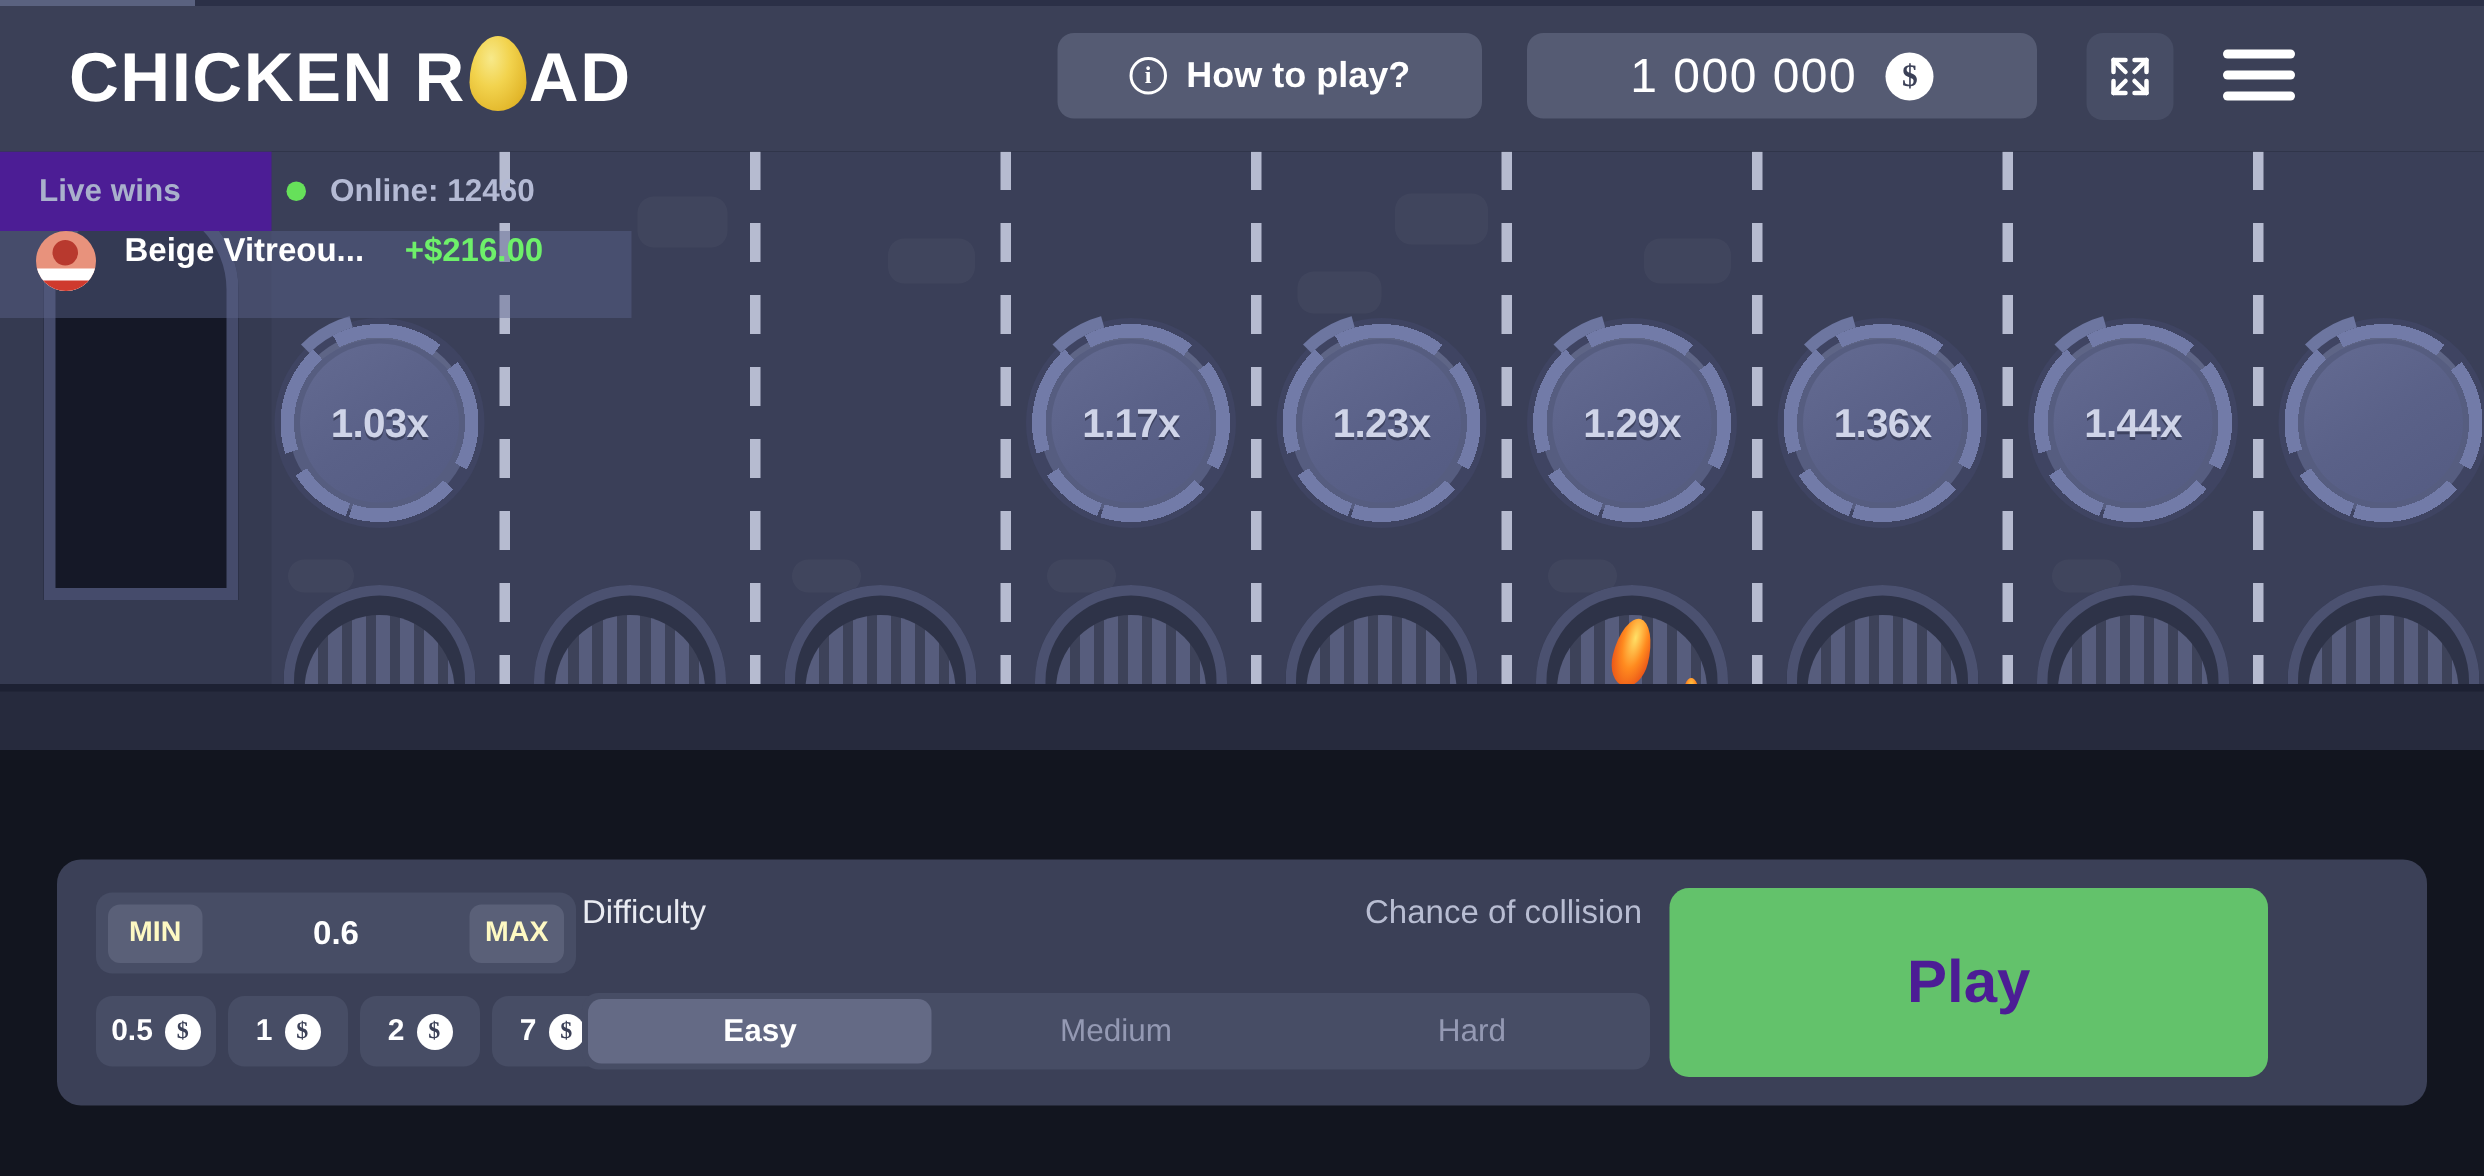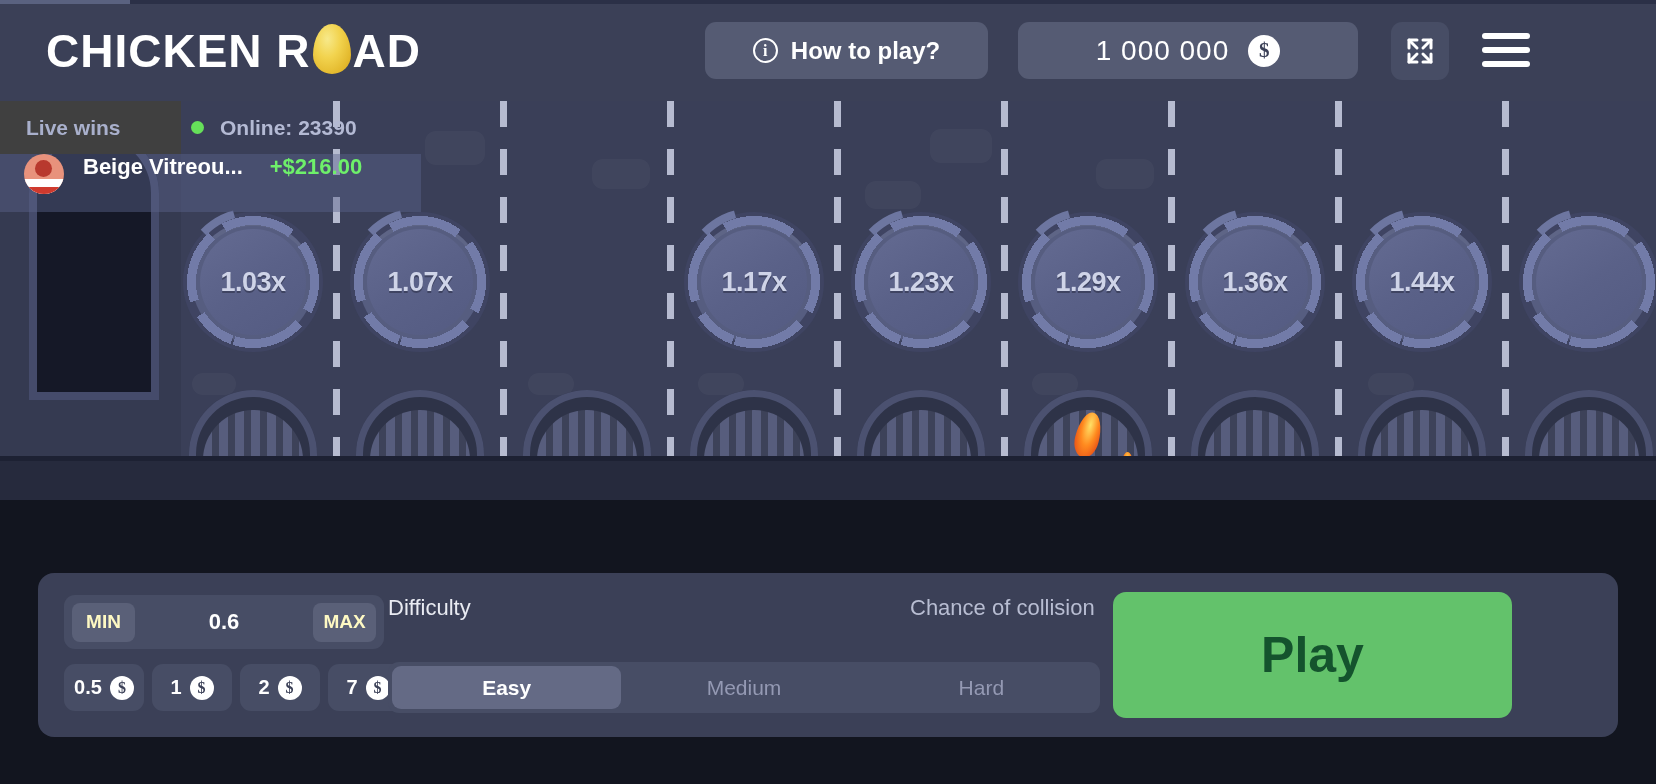--- a/index.html
+++ b/index.html
@@ -40,21 +40,21 @@
   .btn-howto .label { color:#fff; font-size:24px; font-weight:bold; }
   .info-circle {
     width:25px; height:25px; border:2px solid #fff; border-radius:50%;
     display:flex; align-items:center; justify-content:center;
     color:#fff; font-size:16px; font-weight:bold; font-family:"Liberation Serif", serif;
   }
   .balance-box {
     height:57px; width:340px; border-radius:11px; background:#555b73;
     display:flex; align-items:center; justify-content:center; gap:19px; cursor:pointer;
   }
-  .balance-amt { color:#fff; font-size:28px; font-weight:normal; letter-spacing:1px; }
+  .balance-amt { color:#fff; font-size:32px; font-weight:normal; letter-spacing:1px; }
   .coin {
     width:32px; height:32px; border-radius:50%; background:#ffffff;
     display:flex; align-items:center; justify-content:center;
     color:#3b4057; font-size:21px; font-weight:bold; font-family:"Liberation Serif", serif;
   }
   .coin.sm { width:24px; height:24px; font-size:16px; }
   .btn-fullscreen {
     position:absolute; left:1391px; top:22px; width:58px; height:58px;
     border-radius:11px; background:#474d65; display:flex; align-items:center; justify-content:center; cursor:pointer;
   }
@@ -64,21 +64,21 @@
   }
   .btn-menu span { display:block; width:48px; height:6px; background:#fff; border-radius:3px; }
 
   
   .livewins {
     position:absolute; top:101px; left:0; width:1656px; height:111px; z-index:25;
     pointer-events:none;
   }
   .lw-top {
     position:absolute; top:0; left:0; width:181px; height:53px;
-    background:#404040; display:flex; align-items:center;
+    background:#4c1d95; display:flex; align-items:center;
   }
   .lw-top .lbl { margin-left:26px; color:#a9b0cc; font-size:21px; font-weight:bold; }
   .lw-online-wrap {
     position:absolute; top:0; left:181px; height:53px; display:flex; align-items:center; gap:16px;
     padding-left:10px;
   }
   .dot-online { width:13px; height:13px; border-radius:50%; background:#66e05a; }
   .lw-online { color:#b4bad4; font-size:21px; font-weight:bold; }
   .lw-row {
     position:absolute; top:53px; left:0; width:421px; height:58px;
@@ -213,21 +213,21 @@
     flex:1; height:43px; margin:0 4px; border-radius:9px;
     display:flex; align-items:center; justify-content:center;
     color:#9499b3; font-size:21px; cursor:pointer;
   }
   .tab.active { background:#646a85; color:#ffffff; font-weight:bold; }
   .play-btn {
     position:absolute; left:1075px; top:19px; width:399px; height:126px;
     background:#63c26b; border-radius:13px;
     display:flex; align-items:center; justify-content:center; cursor:pointer;
   }
-  .play-btn .t { color:#14532d; font-size:50px; font-weight:bold; }
+  .play-btn .t { color:#4c1d95; font-size:40px; font-weight:bold; }
 </style>
 </head>
 <body>
 
 <div id="app">
 
   <div class="top-sliver">
     <div class="fill"></div>
   </div>
 
@@ -306,25 +306,20 @@
           <div class="p"></div>
         </div>
 
     </div>
 
     <div class="mult" style="left:192px;top:120px;">
       <div class="mult-ring"></div>
       <div class="mult-inner"></div>
       <span class="mult-lbl">1.03x</span>
     </div>
-    <div class="mult" style="left:359px;top:120px;">
-      <div class="mult-ring"></div>
-      <div class="mult-inner"></div>
-      <span class="mult-lbl">1.07x</span>
-    </div>
     <div class="mult" style="left:693px;top:120px;">
       <div class="mult-ring"></div>
       <div class="mult-inner"></div>
       <span class="mult-lbl">1.17x</span>
     </div>
     <div class="mult" style="left:860px;top:120px;">
       <div class="mult-ring"></div>
       <div class="mult-inner"></div>
       <span class="mult-lbl">1.23x</span>
     </div>
@@ -400,21 +395,21 @@
 
     <div class="road-floor"></div>
   </div>
 
   <div class="livewins">
     <div class="lw-top">
       <span class="lbl">Live wins</span>
     </div>
     <div class="lw-online-wrap">
       <span class="dot-online"></span>
-      <span class="lw-online">Online: 23390</span>
+      <span class="lw-online">Online: 12460</span>
     </div>
     <div class="lw-row">
       <span class="avatar">
         <span class="head"></span>
           <span class="body"></span>
           <span class="stripe"></span>
       </span>
       <span class="lw-name">Beige Vitreou...</span>
       <span class="lw-amt">+$216.00</span>
     </div>

